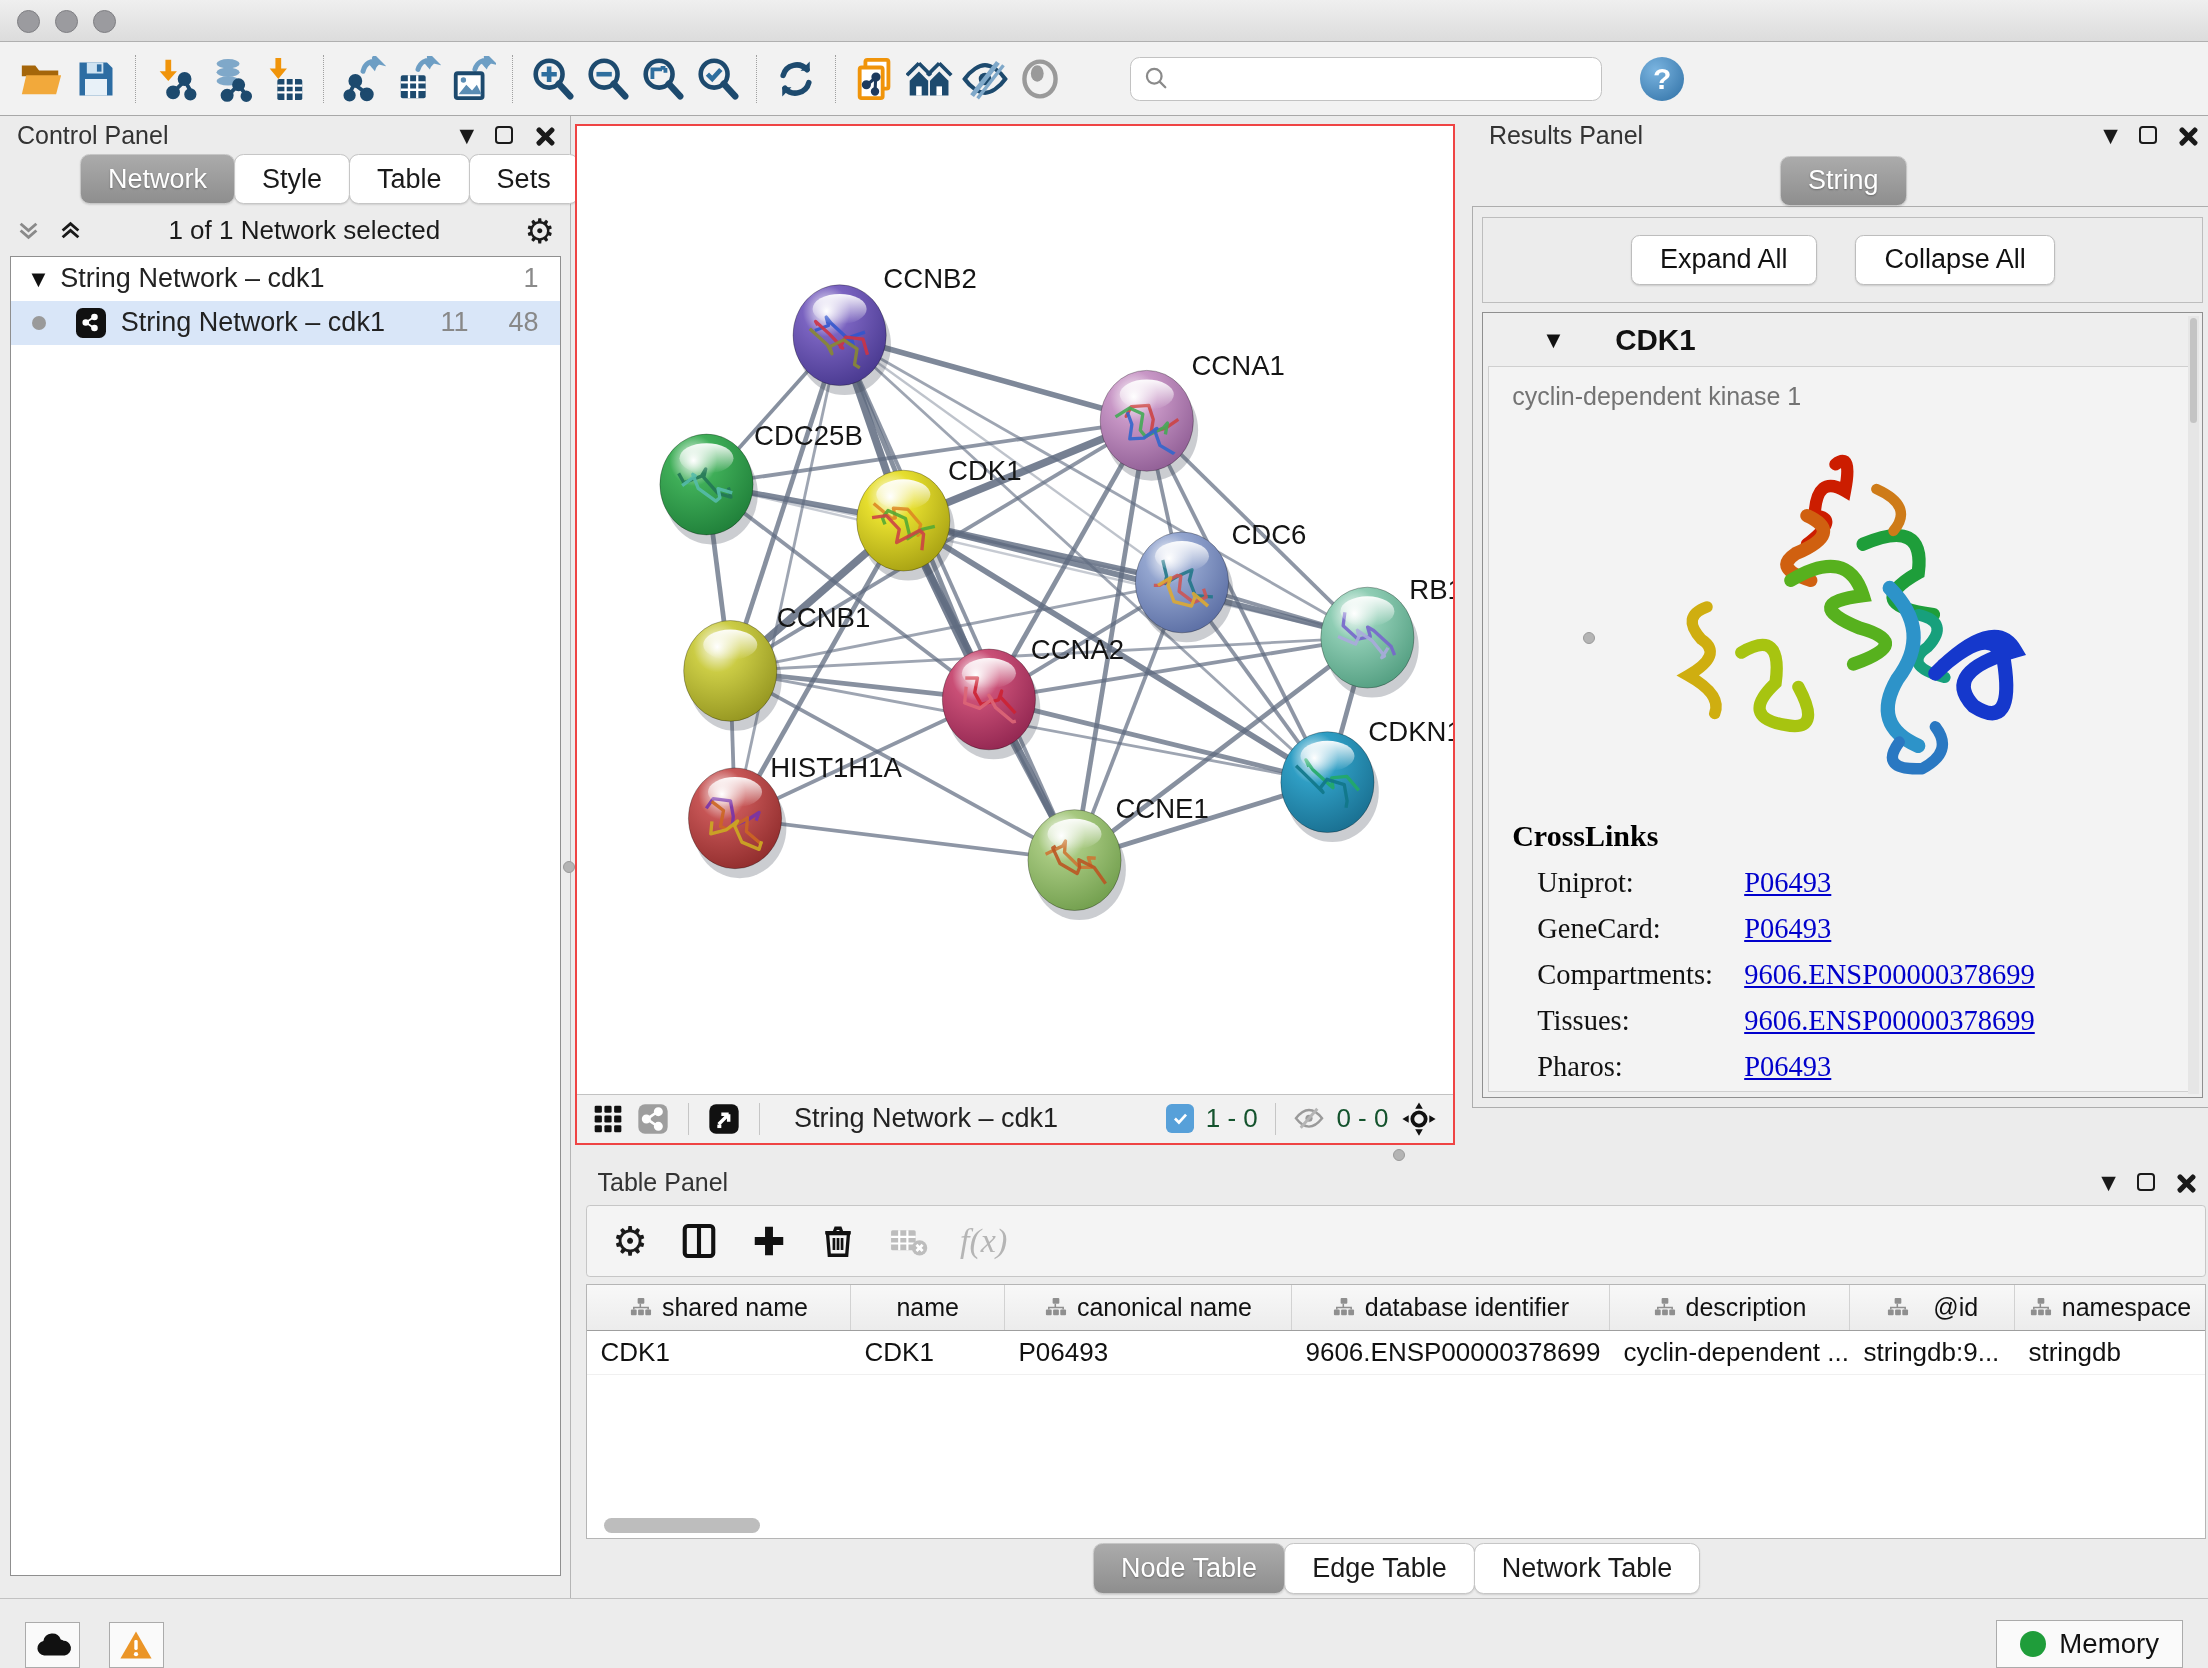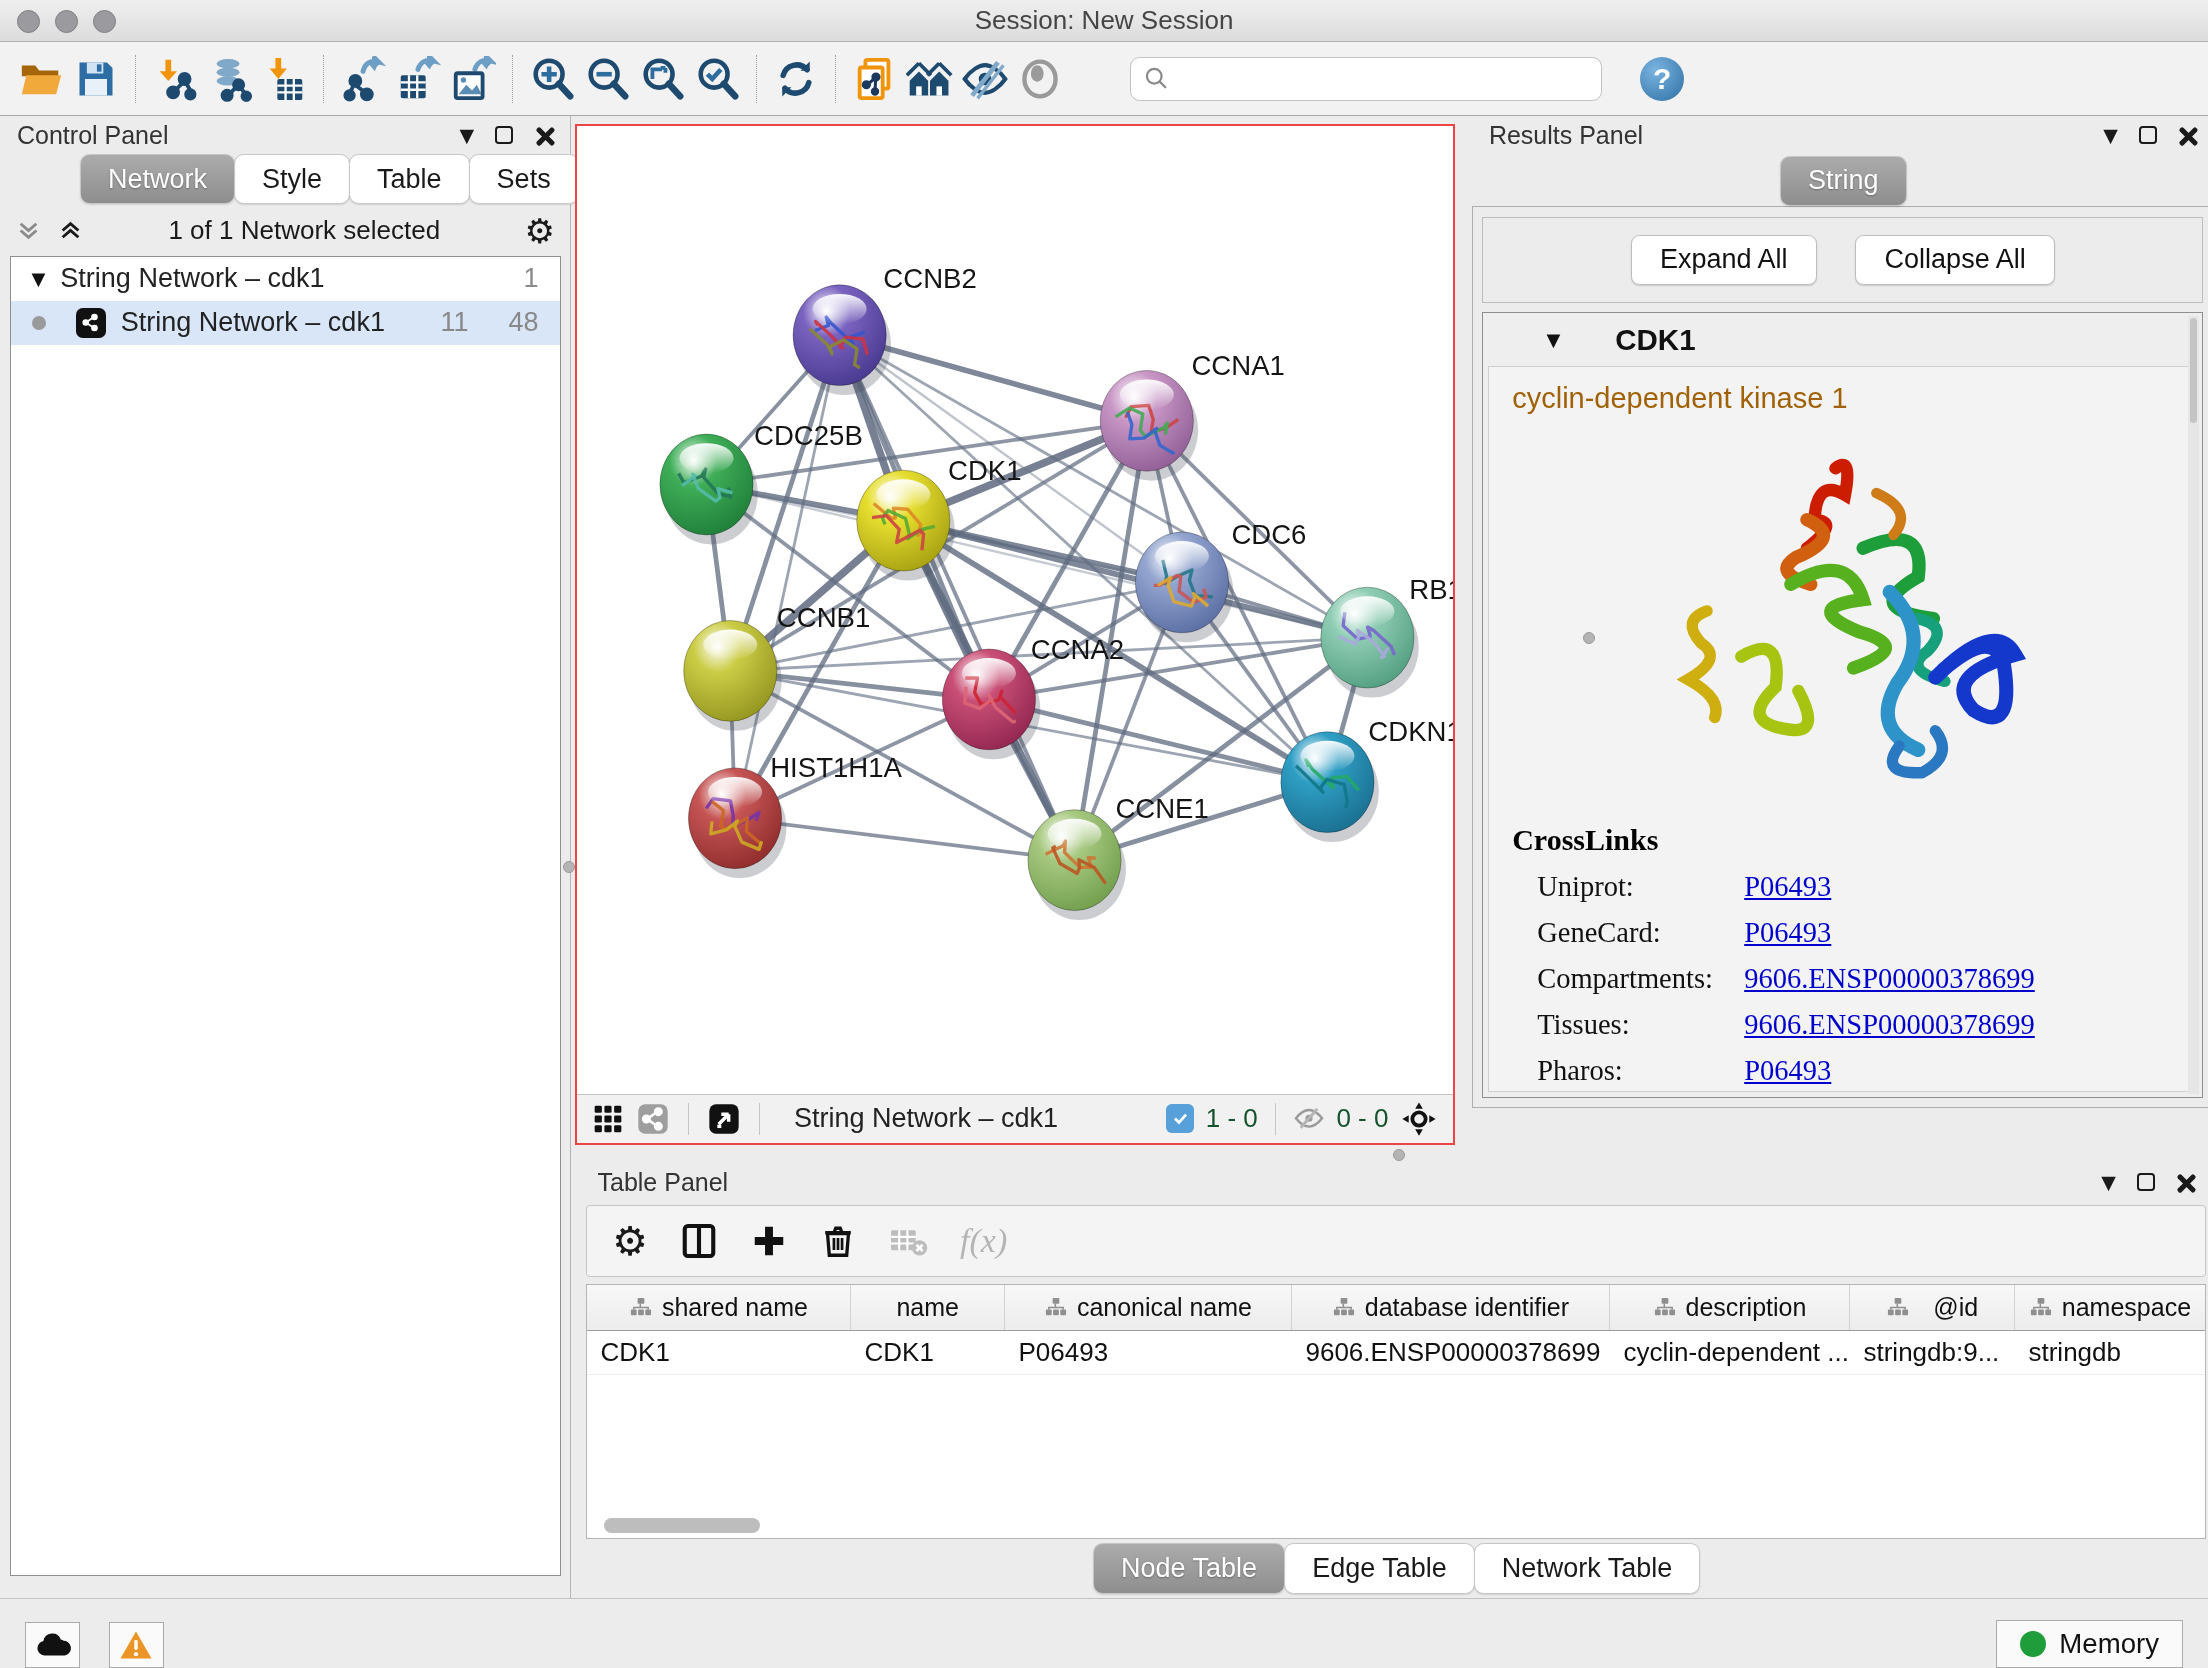--- a/index.html
+++ b/index.html
@@ -88,21 +88,21 @@
             padding:9.5px; display:flex; flex-direction:column; }
   .rp-buttons { border:1px solid #bdbdbd; background:#ececec; padding:17px; display:flex;
                 justify-content:center; gap:38px; }
   .btn { background:#fff; border:1px solid #bdbdbd; border-radius:8.6px; font-size:27px; color:#111;
          padding:8.6px 28.5px; box-shadow:0 1px 1.9px rgba(0,0,0,.15); }
   .rp-string { margin-top:9.5px; border:1.9px solid #8f8f8f; background:#eee; flex:1;
                display:flex; flex-direction:column; position:relative; }
   .rs-header { height:53px; display:flex; align-items:center; padding-left:63px; gap:55px; }
   .rs-gene { font-size:29.5px; font-weight:bold; color:#111; }
   .rs-body { border:1px solid #cfcfcf; margin:0 4.8px 4.8px; background:#f3f3f3; flex:1; padding:15px 0 0 23px; }
-  .rs-desc { font-size:29px; color:#a16207; }
+  .rs-desc { font-size:25px; color:#737373; }
   .protein-wrap { display:flex; justify-content:center; margin:17px 0 9.5px; }
   .crosslinks { font-family:"Liberation Serif", serif; margin-top:13.3px; }
   .cl-title { font-size:30px; font-weight:bold; color:#000; }
   .cl-row { display:flex; margin:14px 0 0 25px; font-size:28.5px; }
   .cl-label { width:207px; color:#111; }
   .cl-link { color:#0000cc; text-decoration:underline; }
   .rs-scroll { position:absolute; right:2.9px; top:2.9px; bottom:2.9px; width:11.4px; background:#e6e6e6; }
   .rs-thumb { width:7.6px; margin:1.9px auto; height:105px; background:#c4c4c4; border-radius:3.8px; }
 
   
@@ -142,21 +142,20 @@
 <body>
 
 <div class="window">
 
   <div class="titlebar">
     <div class="traffic">
       <div class="light"></div>
       <div class="light"></div>
       <div class="light"></div>
     </div>
-    <div class="win-title">Session: New Session</div>
   </div>
 
   <div class="toolbar">
     <div class="tb-btn">
       <svg width="46" height="46" viewBox="0 0 24 24">
           <path d="M2 5h7l2 2.5h10v3H2z" fill="#a5660a"></path>
           <path d="M2 20l2.3-10h18.2l-2.6 10z" fill="#f2a93b"></path>
         </svg>
     </div>
     <div class="tb-btn">

